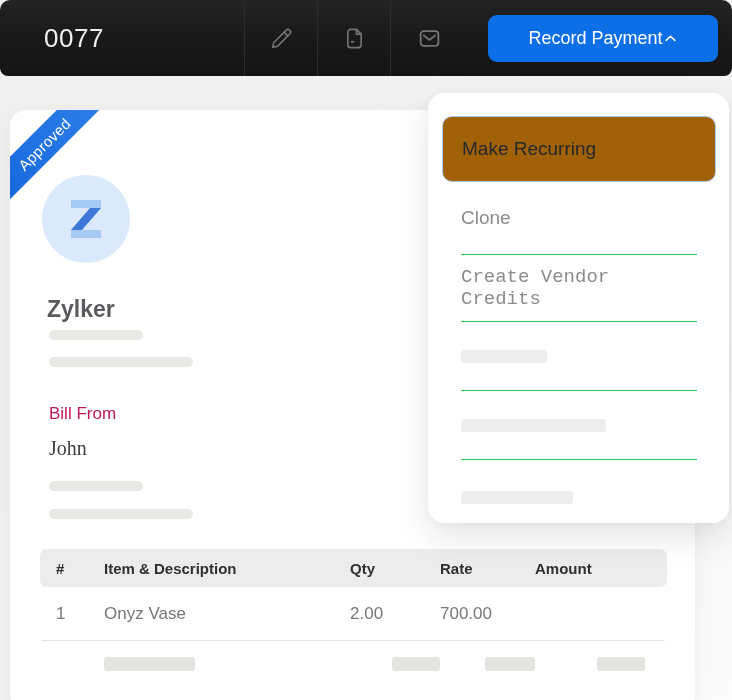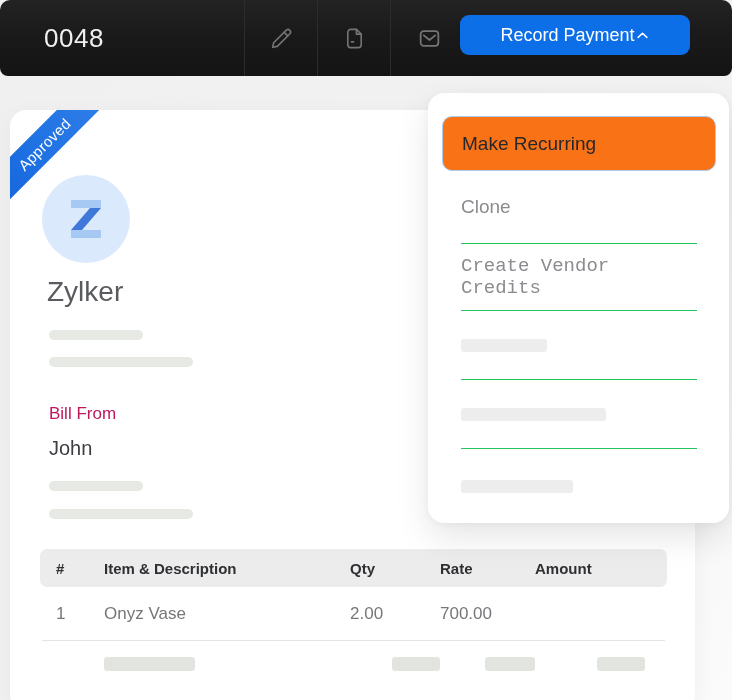--- a/index.html
+++ b/index.html
@@ -22,21 +22,21 @@
   }
   .icon-cell {
     position:absolute; top:0; height:76px;
     display:flex; align-items:center; justify-content:center;
     color:#747477; border-left:1px solid #2c2c2e; cursor:pointer;
   }
   .icon-cell.c1 { left:244px; width:73px; }
   .icon-cell.c2 { left:317px; width:73px; }
   .icon-cell.c3 { left:390px; width:78px; }
   .rp-btn {
-    position:absolute; left:460px; top:15px; width:230px; height:40px;
+    position:absolute; left:488px; top:15px; width:230px; height:47px;
     background:#0d6fe8; border:none; border-radius:9px; color:#fff;
     font-size:18px; font-family:inherit;
     display:flex; align-items:center; justify-content:center; cursor:pointer;
   }
 
   
   .card {
     position:absolute; left:10px; top:110px; width:685px; height:600px;
     background:#fff; border-radius:16px;
     box-shadow:0 6px 24px rgba(0,0,0,.05);
@@ -51,30 +51,30 @@
     background:linear-gradient(90deg,#1465dc,#2f80ea);
     color:#fff; font-size:15px; letter-spacing:.3px;
     display:flex; align-items:center; justify-content:center;
   }
   .avatar {
     position:absolute; left:32px; top:65px; width:88px; height:88px;
     border-radius:50%; background:#dbe9fc;
     display:flex; align-items:center; justify-content:center;
   }
   .vendor-name {
-    position:absolute; left:37px; top:166px;
-    font-size:28px; font-weight:400; color:#5a5b5e;
+    position:absolute; left:37px; top:186px;
+    font-size:23px; font-weight:700; color:#5a5b5e;
   }
   .sk { position:absolute; height:10px; background:#e7e9e4; border-radius:6px; }
   .sk.s1 { left:39px; top:220px; width:94px; }
   .sk.s2 { left:39px; top:247px; width:144px; }
   .sk.s3 { left:39px; top:371px; width:94px; }
   .sk.s4 { left:39px; top:399px; width:144px; }
   .bill-from-label { position:absolute; left:39px; top:294px; font-size:17px; color:#be185d; }
-  .bill-from-name  { position:absolute; left:39px; top:327px; font-size:20px; font-weight:500; color:#3d3e41; }
+  .bill-from-name  { position:absolute; left:39px; top:327px; font-size:20px; font-weight:500; color:#3d3e41;font-family:Liberation Serif, serif; }
 
   
   .table { position:absolute; left:30px; top:439px; width:627px; }
   .tgrid {
     display:grid; grid-template-columns:48px 1fr 90px 95px 110px;
     align-items:center; padding:0 22px 0 16px;
   }
   .t-head {
     height:38px; background:#ececec; border-radius:7px;
     font-size:15px; font-weight:600; color:#2f3033;
@@ -90,22 +90,22 @@
   .tsk.n3 { width:48px; justify-self:end; }
 
   
   .dropdown {
     position:absolute; left:428px; top:93px; width:301px; height:430px;
     background:#fff; border-radius:16px;
     box-shadow:0 14px 34px rgba(0,0,0,.10), 0 2px 8px rgba(0,0,0,.04);
     padding:23px 32px 0 33px;
   }
   .dd-highlight {
-    margin:0 -19px 0 -19px; height:55px;
-    background:#f97316; border:1.5px solid #a9ccf1; border-radius:10px;
+    margin:0 -19px 0 -19px; height:66px;
+    background:#a16207; border:1.5px solid #a9ccf1; border-radius:10px;
     display:flex; align-items:center; padding:0 19px;
     font-size:19px; color:#26282b; cursor:pointer;
   }
   .dd-row {
     height:69px; display:flex; align-items:center;
     border-bottom:1px solid #22c55e; font-size:19px; color:#8b8c8f; cursor:pointer;
   }
   .dd-row.r-clone { height:73px; }
   .dd-row.r-cvc { height:67px;font-family:Liberation Mono, monospace; }
   .dd-row.last { border-bottom:none; height:74px; }
@@ -113,21 +113,21 @@
   .dd-sk.w1 { width:86px; }
   .dd-sk.w2 { width:145px; }
   .dd-sk.w3 { width:112px; }
 
   svg { display:block; }
 </style>
 </head>
 <body>
 
 <div class="topbar">
-  <div class="bill-no">0048</div>
+  <div class="bill-no">0077</div>
 
   <div class="icon-cell c1">
     <span>
       <svg width="23" height="23" viewBox="0 0 24 24" fill="none" stroke="currentColor" stroke-width="1.7" stroke-linecap="round" stroke-linejoin="round">
         <path d="M17 3.2a2.7 2.7 0 0 1 3.8 3.8L7.6 20.2 2.8 21.2l1-4.8L17 3.2z"></path>
         <path d="M14.7 5.5l3.8 3.8"></path>
       </svg>
     </span>
   </div>
 

